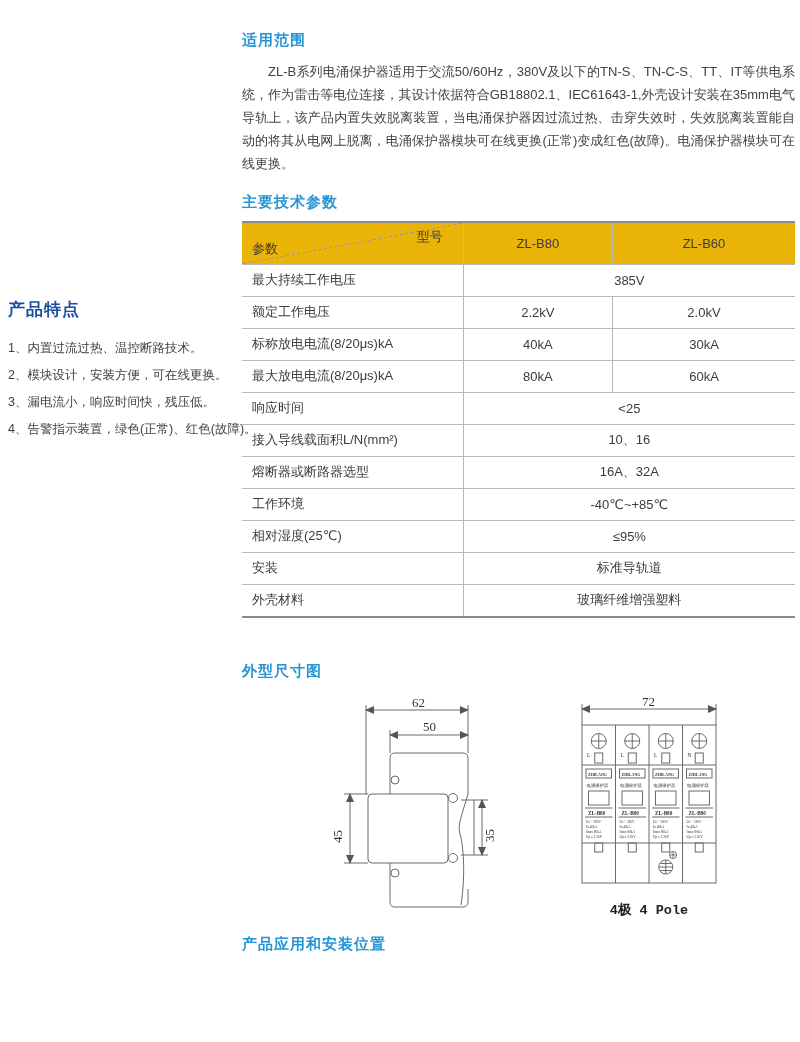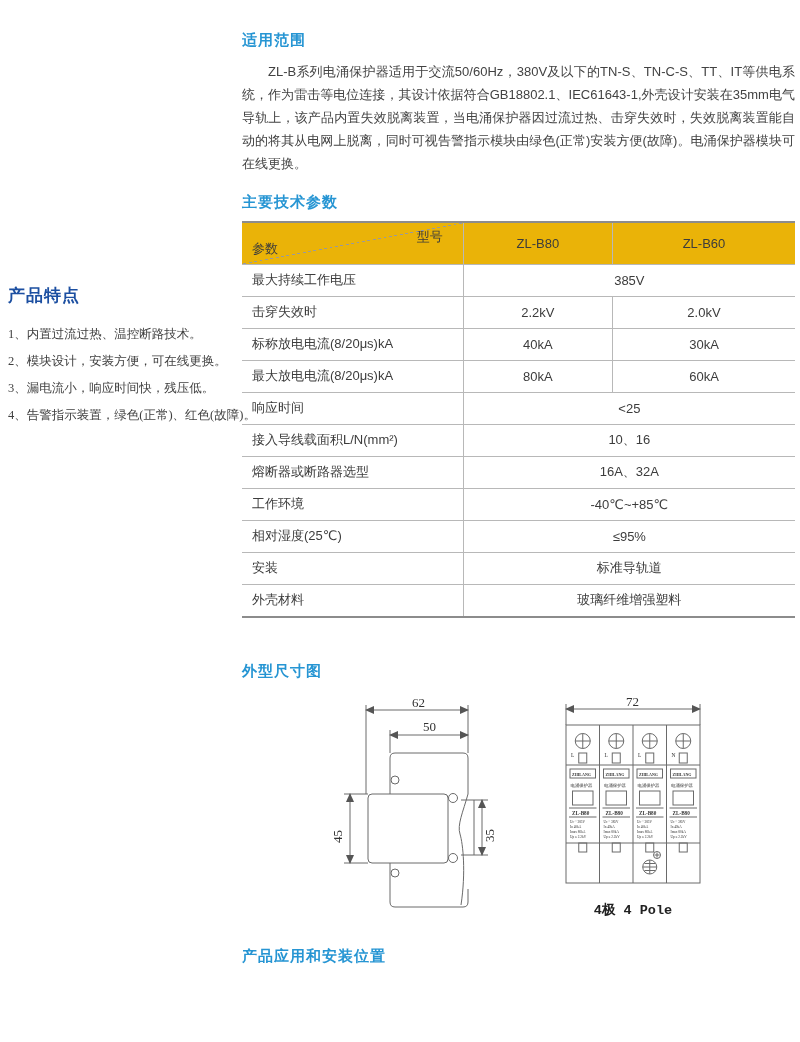--- a/index.html
+++ b/index.html
@@ -1,51 +1,51 @@
 <!DOCTYPE html>
 <html><head>
 <meta charset="utf-8">
 <style>
   * { margin:0; padding:0; box-sizing:border-box; }
   html,body { width:800px; height:1042px; background:#ffffff; overflow:hidden;
     font-family:"Liberation Sans","DejaVu Sans",sans-serif; color:#3f3f3f; }
   .page { position:relative; width:800px; height:1042px; background:#fff; }
 
   
-  .features { position:absolute; left:8px; top:284px; width:232px;font-family:Liberation Serif, serif; }
+  .features { position:absolute; left:8px; top:298px; width:232px; }
   .features-heading { color:#1c4fa1; font-size:17px; font-weight:bold; letter-spacing:1px; margin-bottom:14px; }
   .feature-item { font-size:12.5px; color:#3f3f3f; line-height:27px; white-space:nowrap; }
 
   
   .main { position:absolute; left:242px; top:14px; width:553px; }
   .doc-title { font-size:19px; font-weight:bold; color:#1d1d1d; letter-spacing:0.5px; }
   .section-heading { color:#2695d3; font-size:15px; font-weight:bold; letter-spacing:1px; }
   .h-scope { margin-top:17px; }
   .h-specs { margin-top:18px; }
   .h-dims  { margin-top:44px; }
-  .h-app   { margin-top:28px; }
+  .h-app   { margin-top:16px; }
   .scope-body { margin-top:10px; font-size:13px; line-height:23px; text-align:justify; text-indent:2em; color:#424242; }
 
   
   table.spec { width:100%; border-collapse:collapse; margin-top:9px;
     border-top:2px solid #8c8c8c; border-bottom:2px solid #8c8c8c; }
   table.spec th, table.spec td { border-bottom:1px solid #b8b8b8; font-size:13px; font-weight:normal; color:#3c3c3c; }
   table.spec tbody tr:last-child td { border-bottom:none; }
   thead tr.hdr { background:#eab308; height:42px; }
   th.corner { position:relative; border-right:1px solid #b8b8b8;
     background-image:linear-gradient(to bottom right, transparent 49.7%, #9a9a9a 49.7%, #9a9a9a 50.35%, transparent 50.35%); }
   .corner-top { position:absolute; top:5px; right:20px; font-size:13px; color:#3c3c3c; }
   .corner-bottom { position:absolute; bottom:6px; left:10px; font-size:13px; color:#3c3c3c; }
   th.colhead { text-align:center; }
   th.sep, td.sep { border-right:1px solid #b8b8b8; }
   td.label { text-align:left; padding:6.5px 10px; border-right:1px solid #b8b8b8; }
   td.val { text-align:center; padding:6.5px 4px; }
 
   
-  .drawings { display:flex; align-items:flex-start; margin:16px 0 0 86px; gap:24px; }
+  .drawings { display:flex; align-items:flex-start; margin:16px 0 0 86px; gap:40px; }
   .drawing-line { stroke:#6a6a6a; stroke-width:1; fill:none; }
   .dim-text { font-family:"Liberation Serif","DejaVu Serif",serif; font-size:13px; fill:#333; }
   .front-caption { width:152px; text-align:center; margin-top:8px;
     font-family:Liberation Mono, monospace; font-size:13.5px; font-weight:bold; color:#222; }
   .tiny { font-family:"Liberation Serif","DejaVu Serif",serif; fill:#333; }
 </style>
 </head>
 <body>
 
 <div class="page">
@@ -55,21 +55,21 @@
     <div class="feature-item">1、内置过流过热、温控断路技术。</div>
     <div class="feature-item">2、模块设计，安装方便，可在线更换。</div>
     <div class="feature-item">3、漏电流小，响应时间快，残压低。</div>
     <div class="feature-item">4、告警指示装置，绿色(正常)、红色(故障)。</div>
   </div>
 
   <div class="main">
 
 
     <div class="section-heading h-scope">适用范围</div>
-    <p class="scope-body">ZL-B系列电涌保护器适用于交流50/60Hz，380V及以下的TN-S、TN-C-S、TT、IT等供电系统，作为雷击等电位连接，其设计依据符合GB18802.1、IEC61643-1,外壳设计安装在35mm电气导轨上，该产品内置失效脱离装置，当电涌保护器因过流过热、击穿失效时，失效脱离装置能自动的将其从电网上脱离，同时可视告警指示模块由绿色(正常)安装方便(故障)。电涌保护器模块可在线更换。</p>
+    <p class="scope-body">ZL-B系列电涌保护器适用于交流50/60Hz，380V及以下的TN-S、TN-C-S、TT、IT等供电系统，作为雷击等电位连接，其设计依据符合GB18802.1、IEC61643-1,外壳设计安装在35mm电气导轨上，该产品内置失效脱离装置，当电涌保护器因过流过热、击穿失效时，失效脱离装置能自动的将其从电网上脱离，电涌保护器模块可在线更换(正常)变成红色(故障)。电涌保护器模块可在线更换。</p>
 
     <div class="section-heading h-specs">主要技术参数</div>
 
     <table class="spec">
       <colgroup>
           <col style="width:40%">
           <col style="width:27%">
           <col style="width:33%">
         </colgroup>
       <thead>
@@ -81,21 +81,21 @@
           <th class="colhead sep">ZL-B80</th>
           <th class="colhead">ZL-B60</th>
         </tr>
       </thead>
       <tbody>
         <tr>
             <td class="label">最大持续工作电压</td>
             <td class="val" colspan="2">385V</td>
           </tr>
         <tr>
-            <td class="label">击穿失效时</td>
+            <td class="label">额定工作电压</td>
             <td class="val sep">2.2kV</td>
             <td class="val">2.0kV</td>
           </tr>
         <tr>
             <td class="label">标称放电电流(8/20μs)kA</td>
             <td class="val sep">40kA</td>
             <td class="val">30kA</td>
           </tr>
         <tr>
             <td class="label">最大放电电流(8/20μs)kA</td>

